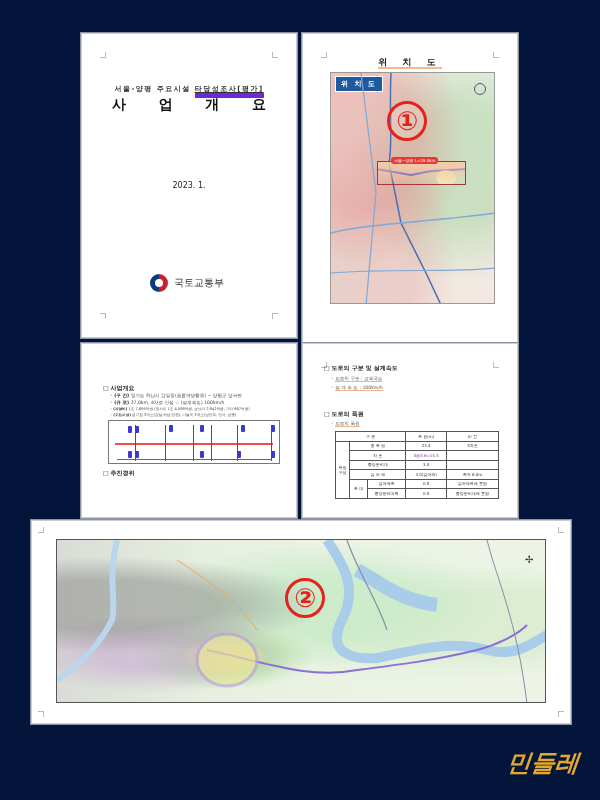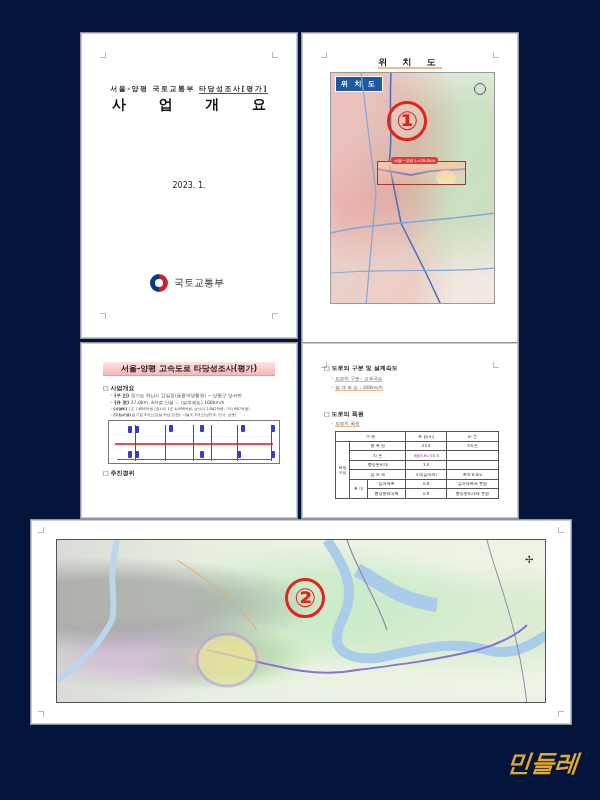--- a/index.html
+++ b/index.html
@@ -8,21 +8,21 @@
   .page { position:absolute; background:#fff; border:1px solid #c9ccd3; box-shadow:0 0 0 1px #8d93a0; }
   .crop { position:absolute; width:6px; height:6px; border-color:#b9b9b9; border-style:solid; border-width:0; }
   .crop.tl { border-right-width:1px; border-bottom-width:1px; }
   .crop.tr { border-left-width:1px; border-bottom-width:1px; }
   .crop.bl { border-right-width:1px; border-top-width:1px; }
   .crop.br { border-left-width:1px; border-top-width:1px; }
 
   
   #p1 { left:81px; top:33px; width:216px; height:305px; }
   #p1 .subtitle { position:absolute; top:50px; left:0; right:0; text-align:center; font-size:7px; letter-spacing:1.5px; color:#333; font-weight:bold; }
-  #p1 .subtitle .hl { border-bottom:1px solid #6d28d9; }
+  #p1 .subtitle .hl { border-bottom:5px solid #6d28d9;text-decoration:underline; }
   #p1 .title { position:absolute; top:62px; left:30px; right:30px; display:flex; justify-content:space-between; font-size:14px; font-weight:bold; color:#111; }
   #p1 .date { position:absolute; top:147px; left:0; right:0; text-align:center; font-size:8px; color:#222; }
   #p1 .logo { position:absolute; top:240px; left:68px; display:flex; align-items:center; gap:6px; }
   #p1 .logo .emblem { width:18px; height:18px; border-radius:50%; background:conic-gradient(#c8202f 0deg 180deg, #0a3a7a 180deg 360deg); position:relative; }
   #p1 .logo .emblem::after { content:""; position:absolute; left:5px; top:5px; width:8px; height:8px; border-radius:50%; background:#fff; }
   #p1 .logo .ministry { font-size:10px; color:#333; }
 
   
   #p2 { left:302px; top:33px; width:216px; height:339px; }
   #p2 .title { position:absolute; top:22px; left:0; right:0; text-align:center; font-size:9px; font-weight:bold; letter-spacing:6px; color:#222; }
@@ -86,21 +86,21 @@
   .watermark { position:absolute; left:507px; top:747px; font-size:24px; font-weight:bold; color:#e3a92f; font-family:"DejaVu Serif", serif; font-style:italic; transform:skewX(-6deg); }
 </style>
 </head>
 <body>
 
 <div class="page" id="p1">
   <div class="crop tl" style="left:18px;top:18px"></div>
   <div class="crop tr" style="right:18px;top:18px"></div>
   <div class="crop bl" style="left:18px;bottom:18px"></div>
   <div class="crop br" style="right:18px;bottom:18px"></div>
-  <div class="subtitle"><span>서울-양평 국토교통부 </span><span class="hl">타당성조사[평가]</span></div>
+  <div class="subtitle"><span>서울-양평 주요시설 </span><span class="hl">타당성조사[평가]</span></div>
   <div class="title">
     <span>사</span>
     <span>업</span>
     <span>개</span>
     <span>요</span>
   </div>
   <div class="date">2023.  1.</div>
   <div class="logo">
     <div class="emblem"></div>
     <span class="ministry">국토교통부</span>
@@ -124,21 +124,20 @@
       <path d="M46 96 L80 102 L100 98 L135 96" stroke="#2b3fe0" stroke-width="2" fill="none"></path>
       <ellipse cx="115" cy="105" rx="10" ry="8" fill="#f7eab0" opacity="0.8"></ellipse>
     </svg>
     <div class="route-box"></div>
     <div class="route-label">서울~양평 L=29.0km</div>
     <div class="marker">①</div>
   </div>
 </div>
 
 <div class="page" id="p3">
-  <div class="banner">서울-양평 고속도로 타당성조사(평가)</div>
   <div class="sec" style="top:40px">사업개요</div>
   <div class="bul" style="top:49px"><b>(구  간)</b> <span>경기도 하남시 감일동(초광역생활권) ~ 양평군 양서면</span></div>
   <div class="bul" style="top:56px"><b>(규  모)</b> <span>27.0km, 4차로 신설  ☆ (설계속도) 100km/h</span></div>
   <div class="bul" style="top:63px;font-size:3.6px"><b>(사업비)</b> <span>1조 7,695억원 (공사비 1조 4,098억원, 보상비 2,842억원, 기타 667억원)</span></div>
   <div class="bul" style="top:69px;font-size:3.6px"><b>(주요시설)</b> <span>분기점 3개소(감일,하남,양평), 나들목 3개소(남양주, 양서, 남종)</span></div>
   <div class="diagram" style="top:76px">
     <div class="line"></div>
     <div class="vl" style="left:26px"></div>
     <div class="vl" style="left:56px"></div>
     <div class="vl" style="left:84px"></div>

